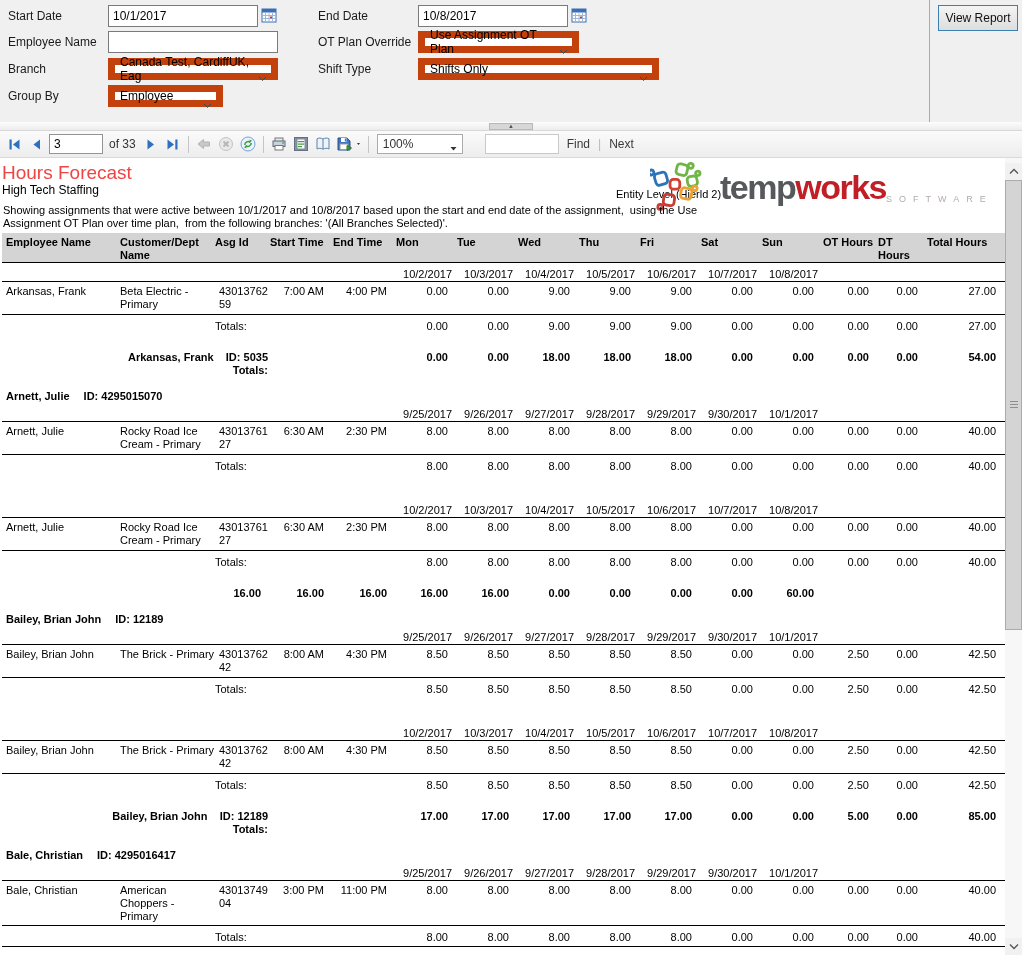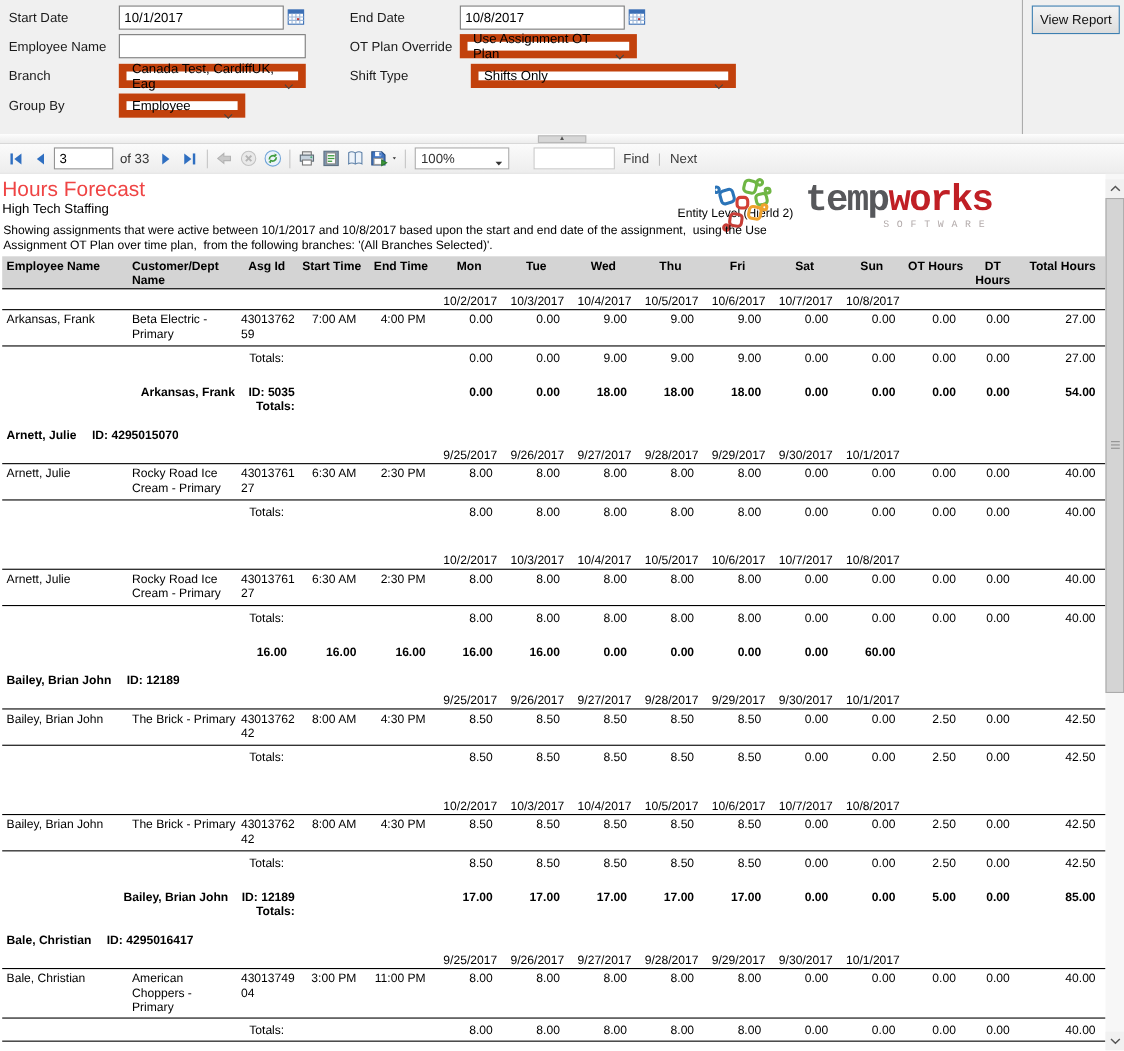--- a/index.html
+++ b/index.html
@@ -45,35 +45,35 @@
   .findlink { margin:0 8px; cursor:pointer; color:#3a3a3a; }
   .linksep { color:#BBB; }
 
   
   .viewport { position:absolute; top:158px; left:0; width:1022px; height:797px; background:#fff; }
   .rheader { position:relative; height:75px; }
   .rtitle { position:absolute; left:2px; top:4px; font-size:19px; color:#ef4444; }
   .rsub   { position:absolute; left:2px; top:25px; font-size:12px; color:#000; }
   .entity { position:absolute; left:616px; top:30px; font-size:11px; color:#000; }
   .logo { position:absolute; left:650px; top:2px; display:flex; align-items:center; }
-  .logotext { display:flex; flex-direction:column; margin-left:16px;font-family:Liberation Mono, monospace; }
+  .logotext { display:flex; flex-direction:row; margin-left:4px; }
   .brand { font-size:34px; font-weight:bold; letter-spacing:-1.5px; line-height:34px; }
   .brand .t { color:#57585B; } .brand .w { color:#C01F25; }
   .brandsub { font-size:9px; letter-spacing:7px; color:#B3ABAB; align-self:flex-end; margin-top:-1px; }
   .desc { position:absolute; left:3px; top:46px; font-size:11px; line-height:13px;
         color:#000; white-space:pre; }
 
   
   .rtable { width:1003px; margin-left:2px; font-size:11px; color:#000; }
   .tr.grid { display:grid;
      grid-template-columns:118px 95px 55px 63px 63px 61px 61px 61px 61px 61px 61px 61px 55px 49px 78px; }
   .cell { overflow:hidden; line-height:13px; }
   .num { text-align:right; padding-right:9px; }
   .datecell { text-align:right; padding-right:5px; }
-  .ctr { text-align:center; }
+  .ctr { }
   .lft { padding-left:4px; }
   .header { background:#D4D4D4; font-weight:bold; border-bottom:1px solid #000;
         min-height:30px; padding-top:2px; }
   .header .cell { padding-top:1px; }
   .tr.dates { height:19px; align-items:end; border-bottom:1px solid #000; padding-top:3px; }
   .tr.data { min-height:33px; border-bottom:1px solid #000; padding:3px 0 2px 0; }
   .tr.totals { height:20px; padding-top:5px; }
   .tr.totals:last-child { border-bottom:1px solid #000; height:21px; }
   .tr.grouptotal { padding:2px 0; font-weight:bold; }
   .gtlabel { grid-column:1 / span 3; text-align:right; padding-right:2px; white-space:pre; line-height:13px; }
@@ -140,21 +140,21 @@
 
     <span class="plabel" style="left:8px;top:62px">Branch</span>
     <div class="combo" style="left:108px;top:58px;width:170px">
       <span>Canada Test, CardiffUK, Eag</span>
       <span class="chev"><svg width="9" height="6">
             <path d="M1 1 L4.5 4.5 L8 1" stroke="#444" fill="none"></path>
           </svg></span>
     </div>
 
     <span class="plabel" style="left:318px;top:62px">Shift Type</span>
-    <div class="combo" style="left:428px;top:58px;width:241px">
+    <div class="combo" style="left:418px;top:58px;width:241px">
       <span>Shifts Only</span>
       <span class="chev"><svg width="9" height="6">
             <path d="M1 1 L4.5 4.5 L8 1" stroke="#444" fill="none"></path>
           </svg></span>
     </div>
 
     <span class="plabel" style="left:8px;top:89px">Group By</span>
     <div class="combo" style="left:108px;top:85px;width:115px">
       <span>Employee</span>
       <span class="chev"><svg width="9" height="6">

